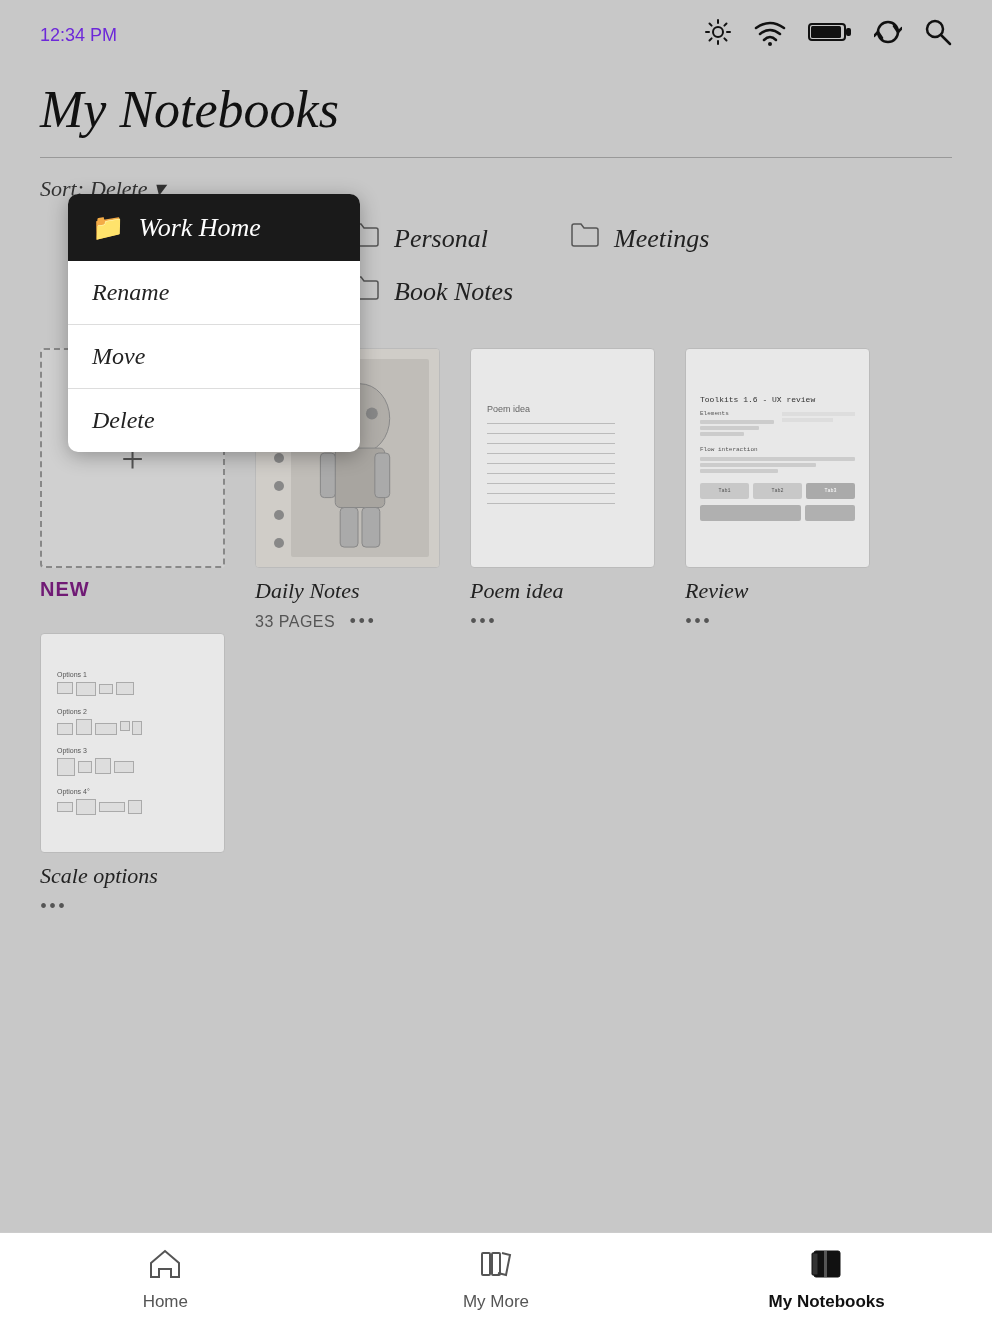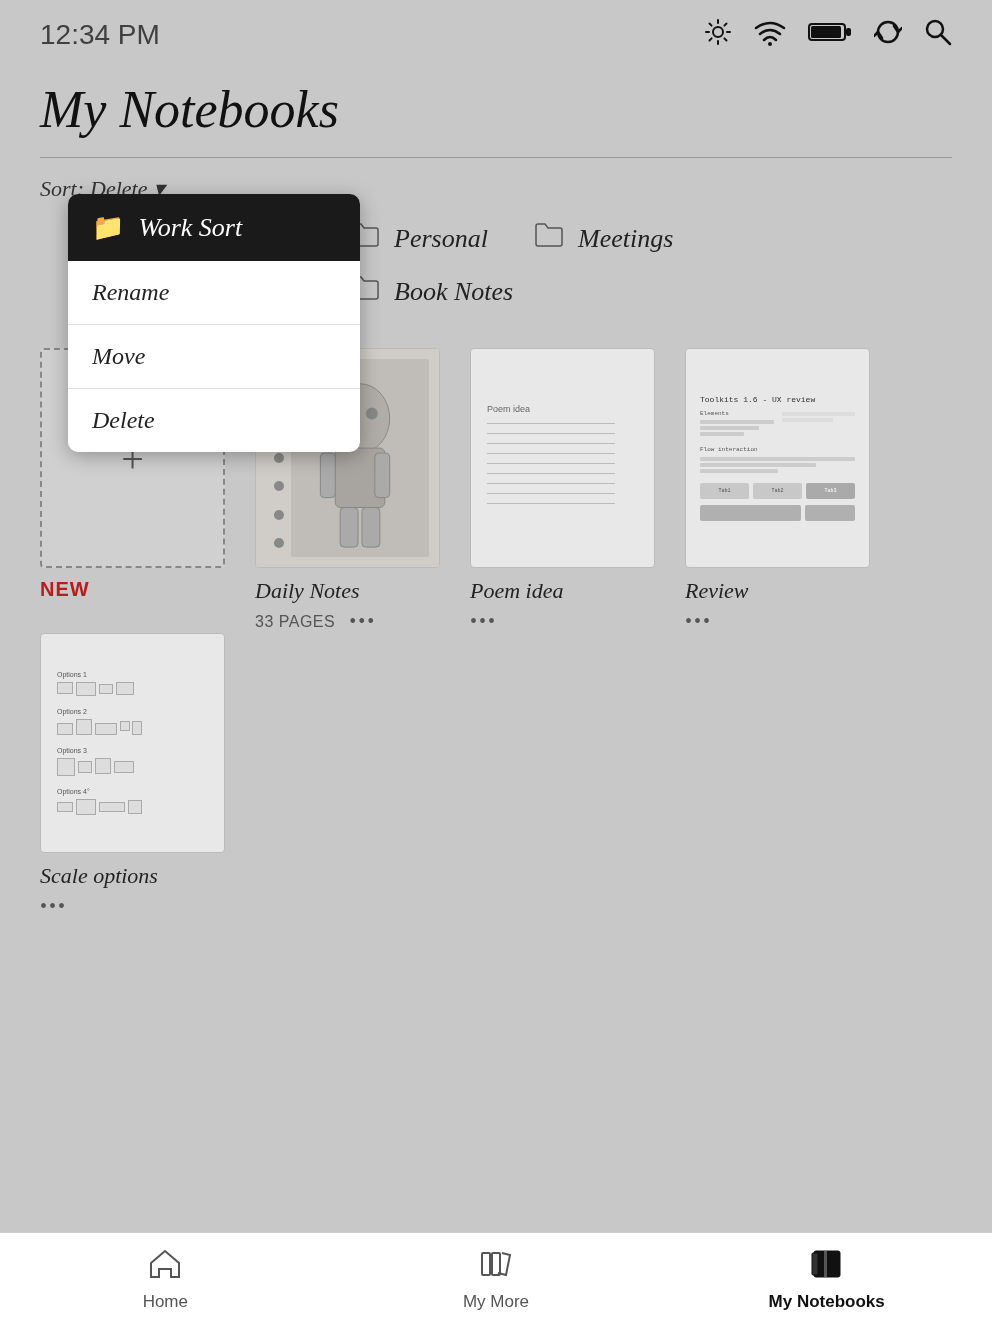--- a/index.html
+++ b/index.html
@@ -15,23 +15,23 @@
     
     .status-bar {
       display: flex;
       align-items: center;
       justify-content: space-between;
       padding: 0 40px;
       height: 70px;
       background: #c8c8c8;
     }
     .status-time {
-      font-size: 28px;
+      font-size: 18px;
       font-weight: 400;
-      color: #404040;
+      color: #6d28d9;
       font-family: Arial, sans-serif;
     }
     .status-icons {
       display: flex;
       align-items: center;
       gap: 22px;
     }
     .status-icon {
       font-size: 26px;
       color: #111;
@@ -71,21 +71,21 @@
     
     .main-content {
       padding: 10px 40px;
       position: relative;
     }
 
     
     .folder-row {
       display: flex;
       align-items: center;
-      gap: 24px;
+      gap: 60px;
       margin-bottom: 20px;
       flex-wrap: wrap;
     }
     .folder-item {
       display: flex;
       align-items: center;
       gap: 14px;
       cursor: pointer;
       min-width: 160px;
     }
@@ -153,21 +153,21 @@
     .more-dots {
       font-size: 20px;
       color: #555;
       cursor: pointer;
       letter-spacing: 2px;
     }
 
     
     .new-label {
       font-size: 20px;
-      color: #b91c1c;
+      color: #701a75;
       font-family: Arial, sans-serif;
       font-weight: 700;
       margin-top: 10px;
       letter-spacing: 1px;
     }
 
     
     .context-menu {
       position: absolute;
       top: -28px;
@@ -379,21 +379,21 @@
   </div>
 </div>
 
 <div class="main-content">
 
   <div class="folder-row-wrapper">
 
     <div class="context-menu">
       <div class="context-menu-header">
         <span class="folder-icon-white">📁</span>
-        <span class="context-menu-title">Work Sort</span>
+        <span class="context-menu-title">Work Home</span>
       </div>
       <div class="context-menu-arrow"></div>
       <div class="context-menu-item">Rename</div>
       <div class="context-menu-item">Move</div>
       <div class="context-menu-item">Delete</div>
     </div>
 
     <div class="folder-row" style="padding-left: 310px;">
       <div class="folder-item">
         <span class="folder-icon">

